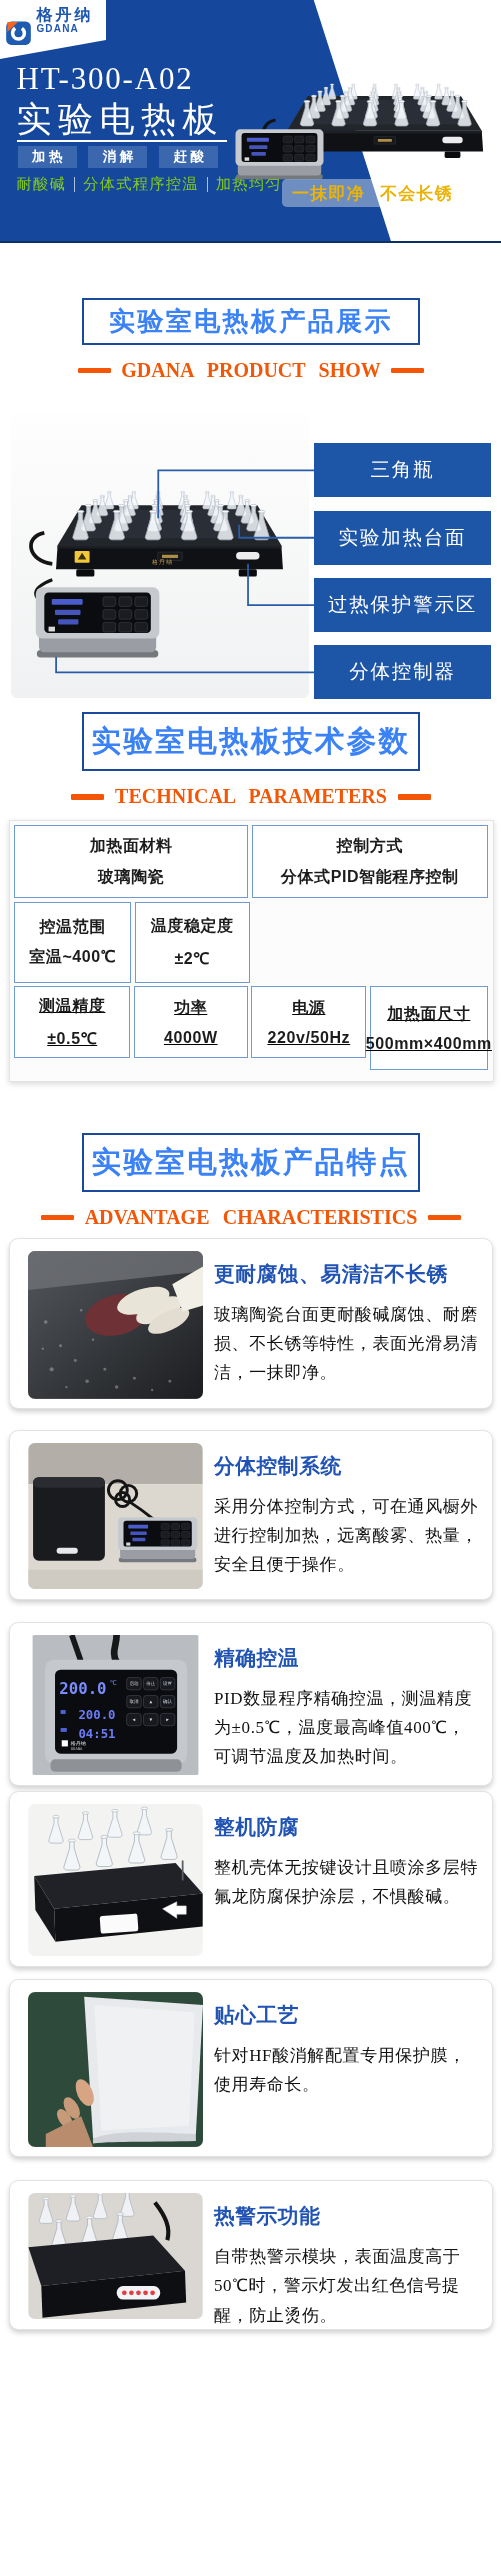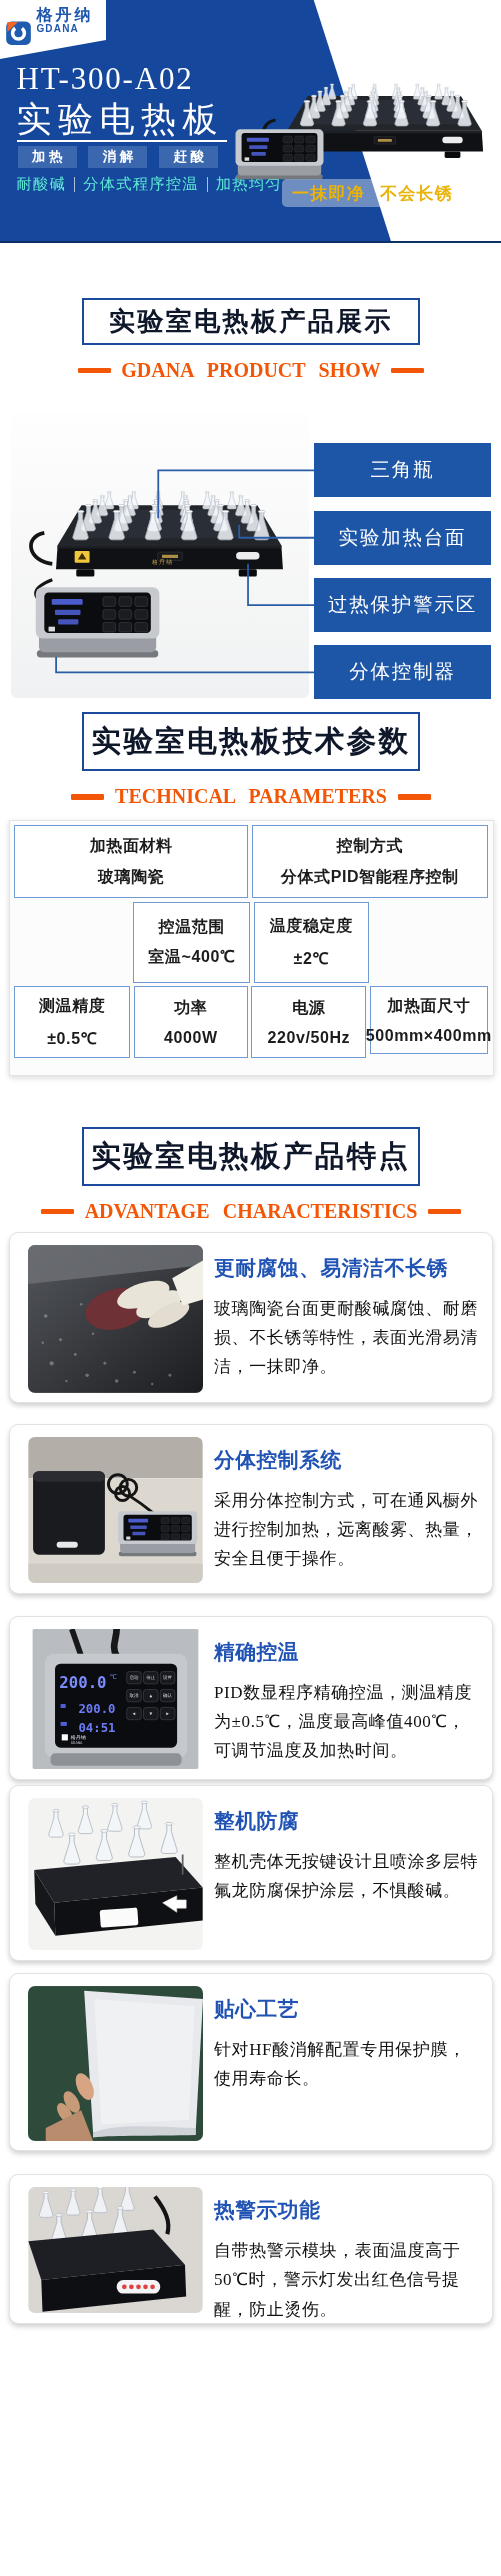--- a/index.html
+++ b/index.html
@@ -17,53 +17,53 @@
   .logo-cn{font-family:"Liberation Serif",serif;font-weight:bold;color:#1E57AD;font-size:16px;letter-spacing:3px;line-height:1.1;}
   .logo-en{font-weight:bold;color:#1E57AD;font-size:10px;letter-spacing:1.2px;}
   .hero-model{position:absolute;left:16.5px;top:61px;color:#fff;font-family:"Liberation Serif",serif;
               font-size:31px;letter-spacing:1.8px;z-index:2;}
   .hero-name{position:absolute;left:16.5px;top:96px;color:#fff;font-family:"Liberation Serif",serif;
              font-size:35px;letter-spacing:6.5px;z-index:2;}
   .hero-underline{position:absolute;left:16.5px;top:140px;width:210px;height:1.8px;background:#fff;z-index:2;}
   .hero-tags{position:absolute;left:17.7px;top:146px;display:flex;gap:11.8px;z-index:2;}
   .tag{width:59px;height:22px;background:#3A67AE;color:#fff;display:flex;align-items:center;justify-content:center;
        font-size:13.6px;font-weight:bold;letter-spacing:3.5px;padding-left:3.5px;box-sizing:border-box;}
-  .hero-points{position:absolute;left:16.5px;top:174px;display:flex;align-items:center;gap:8.3px;color:#5eead4;z-index:2;
+  .hero-points{position:absolute;left:16.5px;top:174px;display:flex;align-items:center;gap:8.3px;color:#84cc16;z-index:2;
                font-family:"Liberation Serif",serif;font-size:15.3px;letter-spacing:1.2px;}
   .vsep{width:0.6px;height:15.3px;background:rgba(255,255,255,.65);}
   .hero-badge{position:absolute;left:282px;top:179px;width:181px;height:28px;background:rgba(255,255,255,.38);
               border-radius:4.7px;display:flex;align-items:center;justify-content:center;gap:15.3px;z-index:4;
               color:#eab308;font-weight:bold;font-size:17px;letter-spacing:1.2px;}
   .hero-plate{position:absolute;left:250px;top:31px;width:241px;z-index:3;}
   .hero-controller{position:absolute;left:234px;top:124px;width:91px;z-index:3;}
 
   
   .sec-title{width:338px;margin:1px auto;border:2.4px solid #1B4A9C;background:#fff;display:flex;align-items:center;
-             justify-content:center;font-family:"Liberation Serif",serif;font-weight:bold;color:#0f172a;letter-spacing:2.4px;box-sizing:border-box;}
+             justify-content:center;font-family:"Liberation Serif",serif;font-weight:bold;color:#3b82f6;letter-spacing:2.4px;box-sizing:border-box;}
   .sec-title.small{height:47px;font-size:26px;margin-top:55px;}
   .sec-title.big{height:59px;font-size:29.5px;}
   .sec-sub{display:flex;align-items:center;justify-content:center;gap:10.6px;margin-top:14px;
            color:#F25606;font-family:"Liberation Serif",serif;font-weight:bold;font-size:20px;word-spacing:8.3px;text-align:right;}
   .dash{width:33px;height:5.3px;background:#F25606;border-radius:1.2px;}
 
   
   .figure{position:relative;height:295px;margin-top:26.6px;}
   .fig-photo-bg{position:absolute;left:10.6px;top:4.7px;width:298px;height:285px;border-radius:5.9px;
                 background:linear-gradient(#fefefe,#f0f1f2);}
   .fig-photo{position:absolute;left:14.8px;top:11.8px;width:277px;}
   .fig-brand{position:absolute;left:152px;top:149px;font-size:5.9px;color:#C8A34E;letter-spacing:1.2px;z-index:3;}
   .fig-lines{position:absolute;inset:0;z-index:2;}
   .callout{position:absolute;left:314px;width:177px;height:54px;background:#1D55A7;color:#fff;display:flex;
            align-items:center;justify-content:center;font-family:"Liberation Serif",serif;font-size:19.5px;letter-spacing:1.8px;z-index:3;}
 
   
   .spec{width:485px;margin:11.2px auto 0;background:#fcfcfc;border:0.6px solid #e4e4e4;box-shadow:0 2.4px 5.9px rgba(0,0,0,.15);
         padding:4.7px;box-sizing:border-box;}
-  .srow{display:flex;gap:3.5px;margin-bottom:3.5px;justify-content:center;}
-  .srow:last-child{margin-bottom:12px;}
+  .srow{display:flex;gap:3.5px;margin-bottom:3.5px;}
+  .srow:last-child{margin-bottom:6px;text-decoration:underline;}
   .cell{border:1.2px solid #6F9BD2;background:#fff;display:flex;flex-direction:column;align-items:center;
         justify-content:center;gap:9.4px;box-sizing:border-box;}
   .cell .lbl,.cell .val{font-weight:bold;font-size:16px;color:#1c1c1c;letter-spacing:0.6px;}
 
   
   .card{position:relative;width:484px;margin:0 auto;background:#fff;border:0.6px solid #e2e2e2;border-radius:9.4px;
         box-shadow:0 3px 5.3px rgba(0,0,0,.18);box-sizing:border-box;}
   .card-img{position:absolute;left:17.7px;top:11.8px;width:175px;border-radius:7px;overflow:hidden;}
   .card-img svg{display:block;}
   .card-title{margin-left:204px;padding-top:21px;font-family:"Liberation Serif",serif;font-size:20.7px;font-weight:bold;
@@ -271,21 +271,21 @@
         <div class="val">±0.5℃</div>
       </div>
       <div class="cell" style="width:115px;height:72px">
         <div class="lbl">功率</div>
         <div class="val">4000W</div>
       </div>
       <div class="cell" style="width:116px;height:72px">
         <div class="lbl">电源</div>
         <div class="val">220v/50Hz</div>
       </div>
-      <div class="cell" style="width:118px;height:68px">
+      <div class="cell" style="width:118px;height:84px">
         <div class="lbl">加热面尺寸</div>
         <div class="val">500mm×400mm</div>
       </div>
     </div>
   </div>
 
   <div class="sec-title big" style="margin-top:51px">实验室电热板产品特点</div>
   <div class="sec-sub">
     <span class="dash"></span>
     <span>ADVANTAGE CHARACTERISTICS</span>

